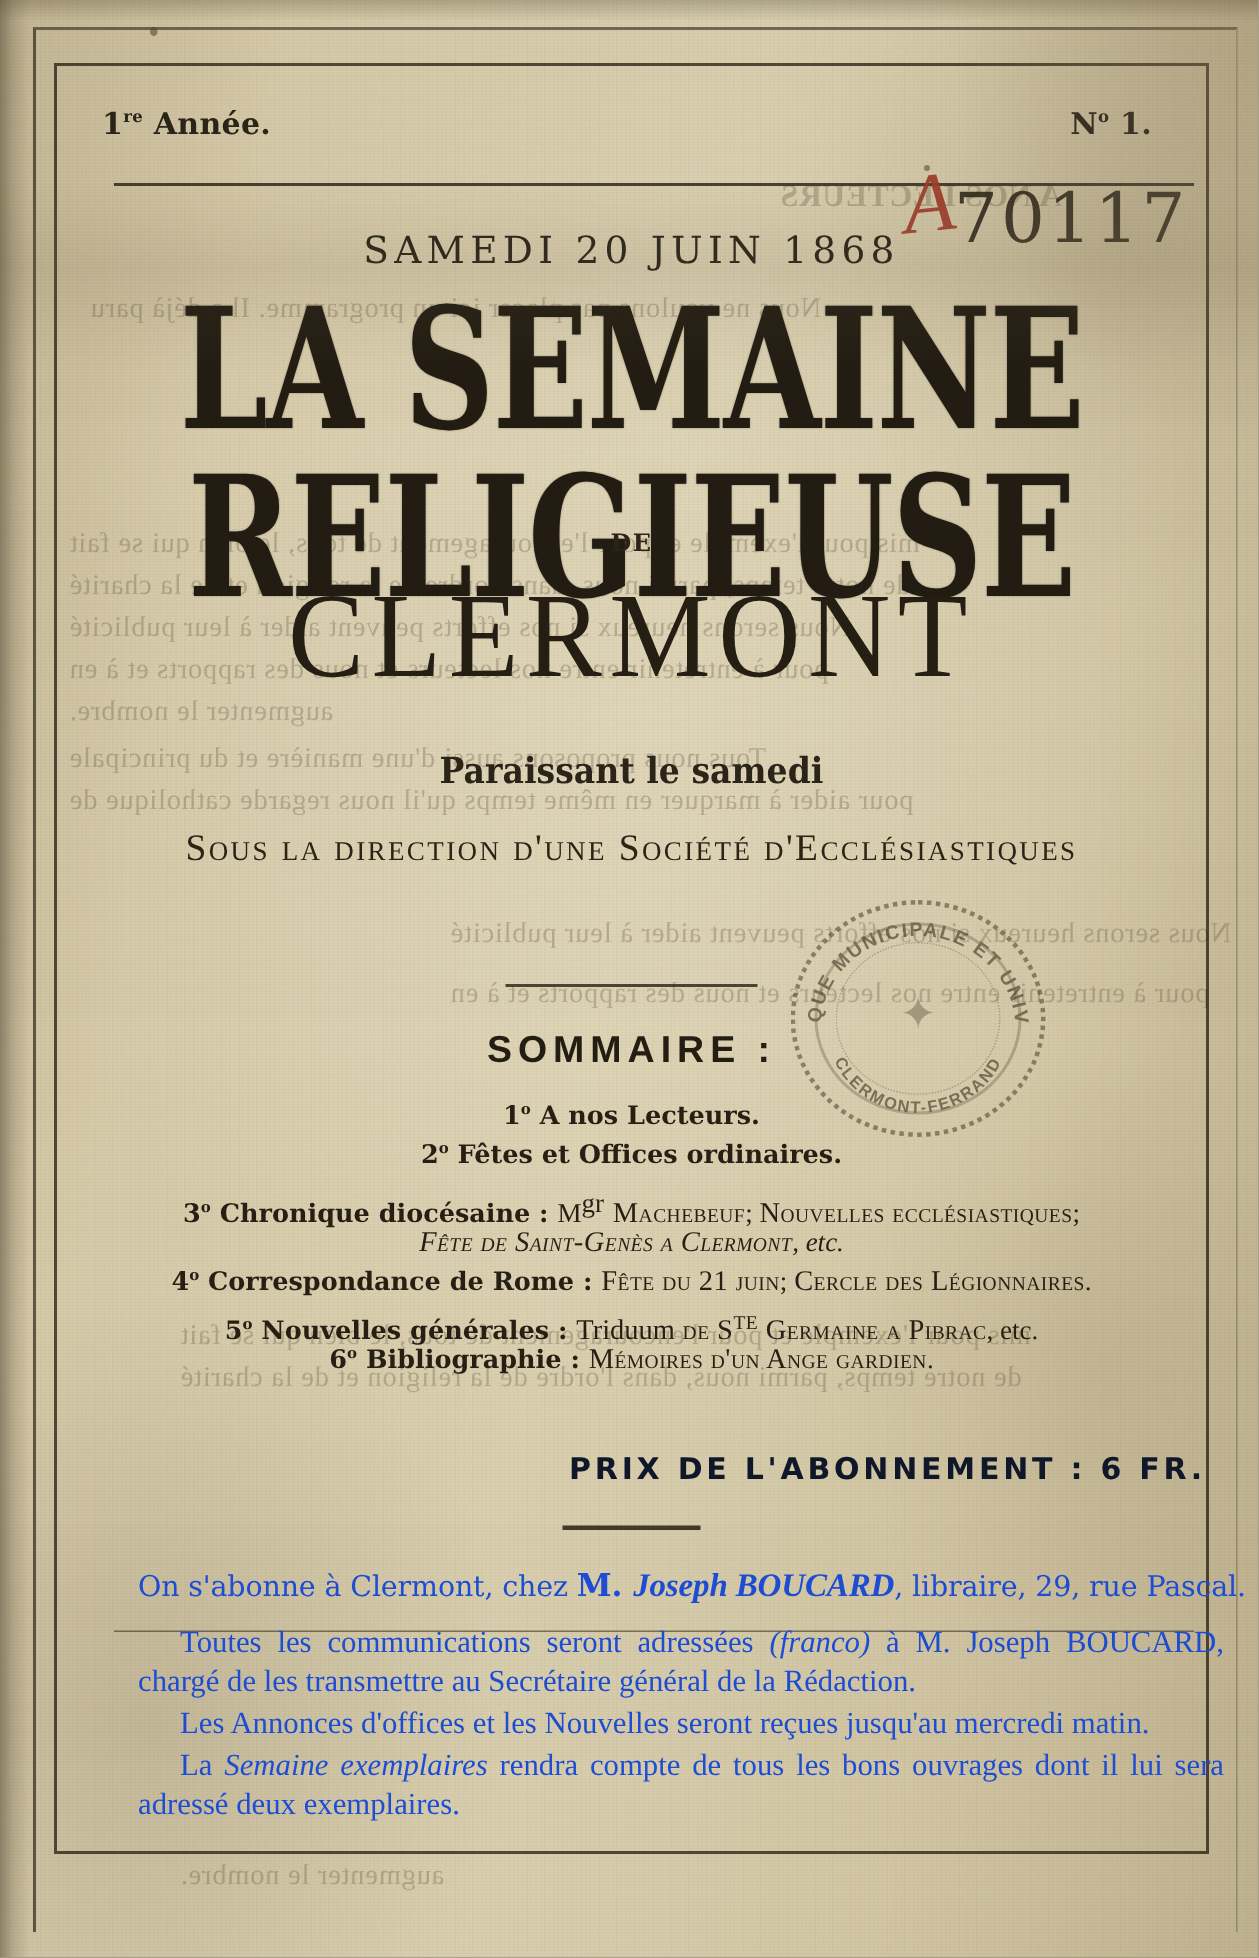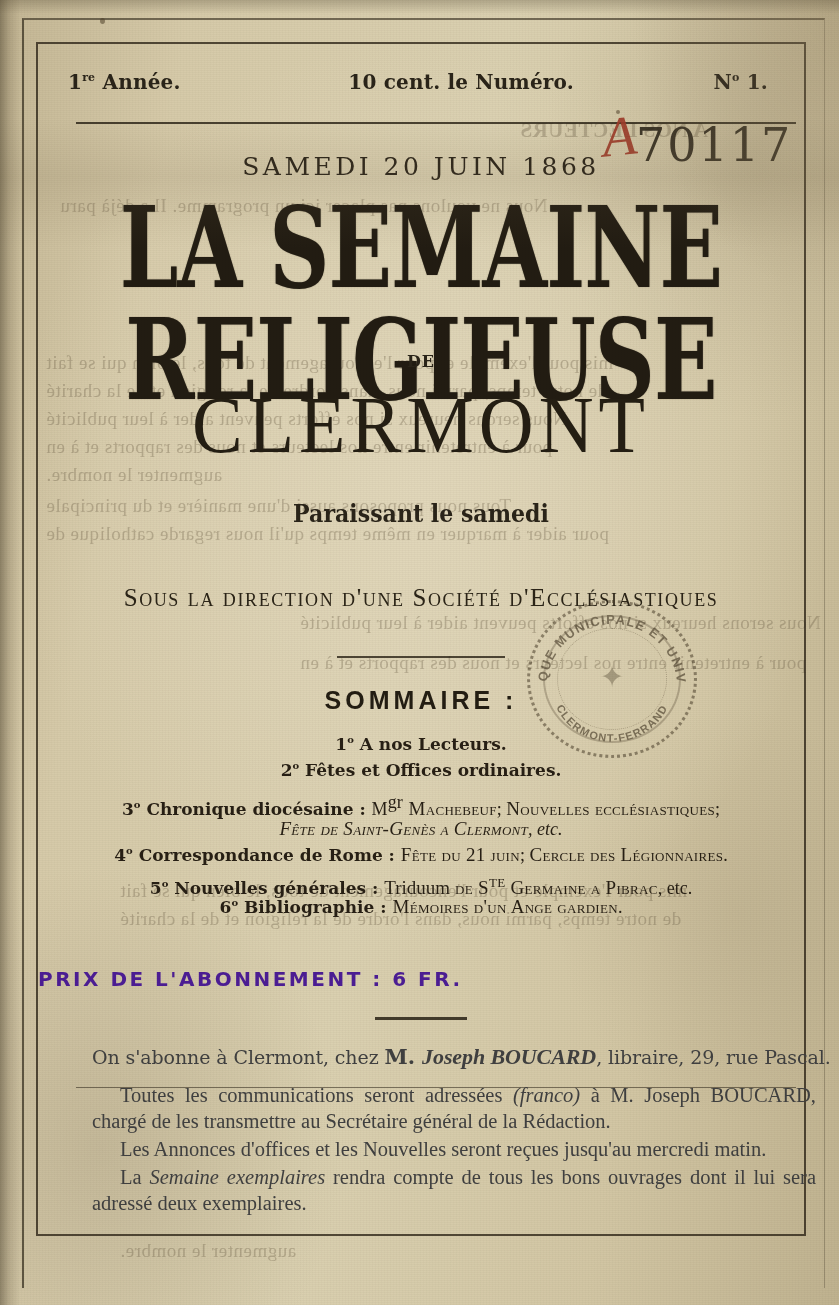--- a/index.html
+++ b/index.html
@@ -175,21 +175,20 @@
 
   #subtitle-direction {
     position: absolute;
     left: 0; right: 0; top: 508px;
     text-align: center;
     font-family: "Liberation Serif", serif;
     font-variant: small-caps;
     font-size: 25px;
     letter-spacing: 1.6px;
     color: #2b2417;
-    margin-top: 32px;
   }
 
   
   .rule-center {
     position: absolute;
     left: 50%;
     transform: translateX(-50%);
     height: 0;
   }
   #rule-sommaire { top: 612px; width: 168px; border-top: 2px solid rgba(40,33,20,0.80); }
@@ -242,36 +241,36 @@
   #somm-3a { top: 748px; }
   #somm-3b { top: 774px; font-style: italic; }
   #somm-4 { top: 800px; }
   #somm-5 { top: 826px; }
   #somm-6 { top: 852px; }
 
   
   #prix-line {
     position: absolute;
     left: 0; right: 0; top: 923px;
-    text-align: left;
+    text-align: right;
     font-family: "DejaVu Sans", sans-serif;
     font-weight: bold;
     font-size: 20px;
     letter-spacing: 2.5px;
-    color: #4c1d95;
+    color: #0f172a;
   }
 
   
   #notices {
     position: absolute;
     left: 54px;
     top: 1000px;
     width: 738px;
     font-family: "DejaVu Serif", serif;
-    color: #404040;
+    color: #1d4ed8;
   }
   #notice-abonne {
     font-size: 19px;
     letter-spacing: -0.1px;
     white-space: nowrap;
     margin-bottom: 12px;
   }
   #notice-abonne .bigit {
     font-family: "Liberation Serif", serif;
     font-style: italic;
@@ -397,21 +396,20 @@
   <div class="bleed" style="left:120px; top:880px; font-size:19px;">mis pour l'exemple et pour l'encouragement de tous, le bien qui se fait</div>
   <div class="bleed" style="left:120px; top:908px; font-size:19px;">de notre temps, parmi nous, dans l'ordre de la religion et de la charité</div>
   <div class="bleed" style="left:120px; top:1240px; font-size:19px;">augmenter le nombre.</div>
 
   <div id="outer-rule"></div>
 
   <div id="frame">
 
     <div id="masthead">
       <span class="annee"><span>1</span><sup>re</sup><span> Année.</span></span>
-      <span class="prix">10 cent. le Numéro.</span>
       <span class="numero-no"><span>N</span><sup>o</sup><span> 1.</span></span>
     </div>
 
     <div id="masthead-rule"></div>
 
     <div id="dateline">SAMEDI 20 JUIN 1868</div>
 
     <div id="title-main">LA SEMAINE RELIGIEUSE</div>
     <div id="title-de">DE</div>
     <div id="title-city">CLERMONT</div>

